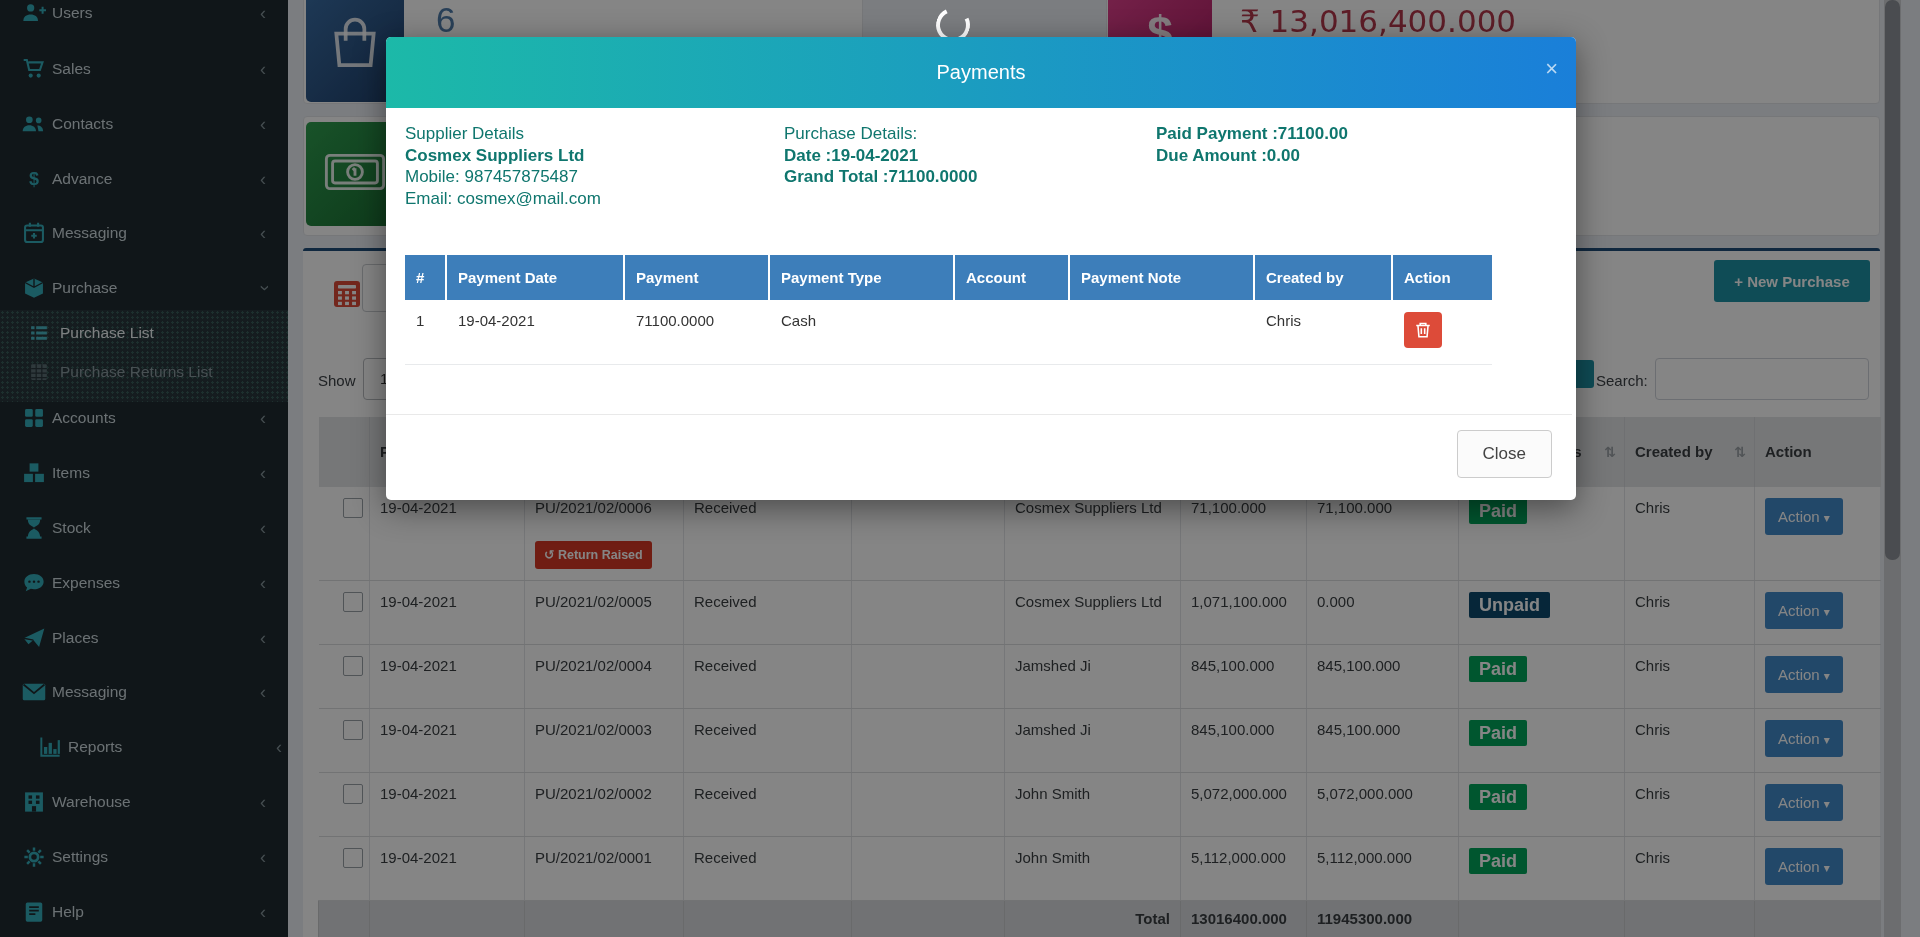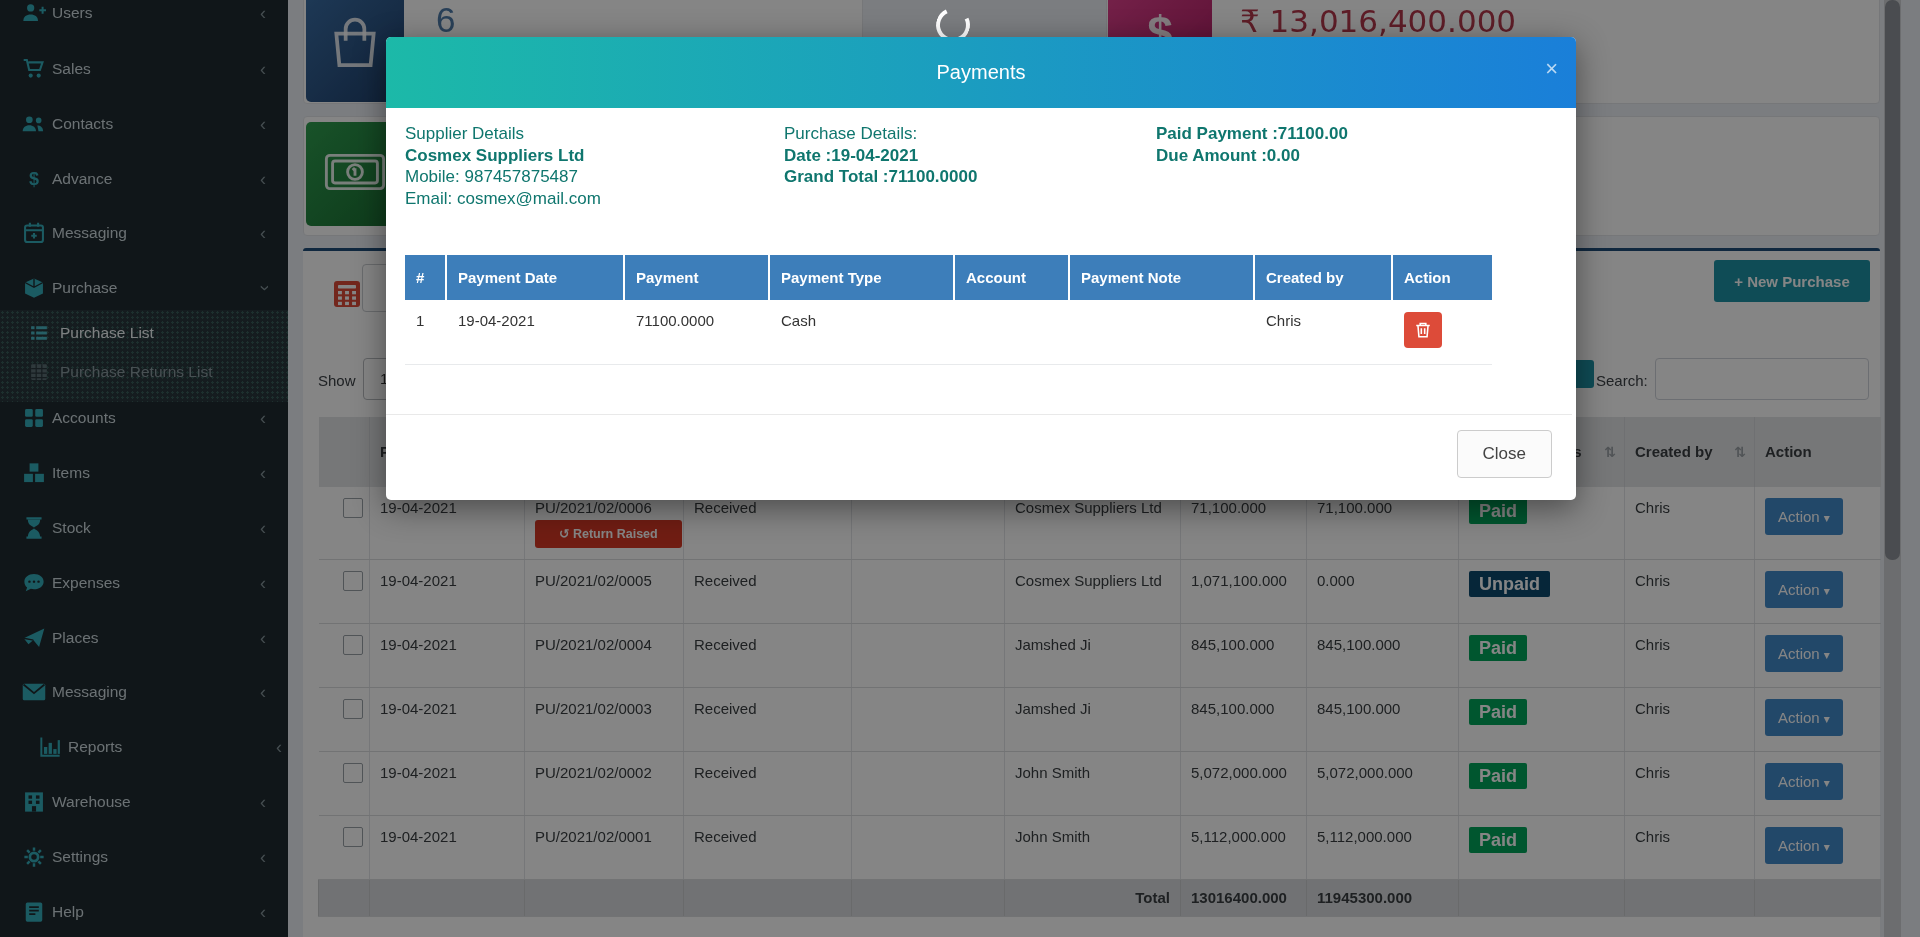--- a/index.html
+++ b/index.html
@@ -50,21 +50,21 @@
   .dt td{padding:11px 10px;vertical-align:top;border-bottom:1px solid #dadcdf;border-left:1px solid #e3e5e8;
       overflow:hidden;line-height:20px}
   .dt td:first-child{border-left:none}
   .dt tr.r{height:64px}.dt tr.r1{height:71px}
   .dt tr.totals{height:37px}
   .dt tr.totals td{background:#d8dbdf;font-weight:bold;border-left:1px solid #c9cbce;padding:8px 10px;vertical-align:middle}
   .cb{width:18px;height:18px;border:1px solid #9aa1a7;border-radius:2px;background:#fff;margin-left:14px;cursor:pointer}
   .badge{display:inline-block;color:#fff;font-weight:bold;font-size:18px;padding:3px 10px;border-radius:2px}
   .badge.paid{background:#00a65a}.badge.unpaid{background:#0c4a6e}
   .rbadge{display:inline-block;background:#d73925;color:#fff;font-weight:bold;font-size:12.5px;
-      padding:4px 24px;border-radius:3px;margin-top:2px;white-space:nowrap}
+      padding:4px 9px;border-radius:3px;margin-top:23px;white-space:nowrap}
   .action-btn{background:#428bca;color:#fff;border:none;border-radius:3px;padding:10px 13px;font-size:15px;
       font-family:inherit;cursor:pointer;white-space:nowrap}
   .scroll-track{position:absolute;left:1884px;top:0;width:17px;height:937px;background:#d0d2d5;z-index:3}
   .scroll-thumb{position:absolute;left:1px;top:0;width:15px;height:560px;background:#8f939a;border-radius:7px}
   
   .overlay{position:absolute;left:0;top:0;width:1920px;height:937px;background:rgba(0,0,0,.48);z-index:10}
   .spinner{position:absolute;left:936px;top:8px;width:26px;height:26px;border:4px solid #fff;border-top-color:transparent;
       border-radius:50%;transform:rotate(20deg);z-index:11}
   .modal{position:absolute;left:386px;top:37px;width:1190px;height:463px;background:#fff;z-index:20;
       border-radius:5px;box-shadow:0 8px 32px rgba(0,0,0,.45)}

